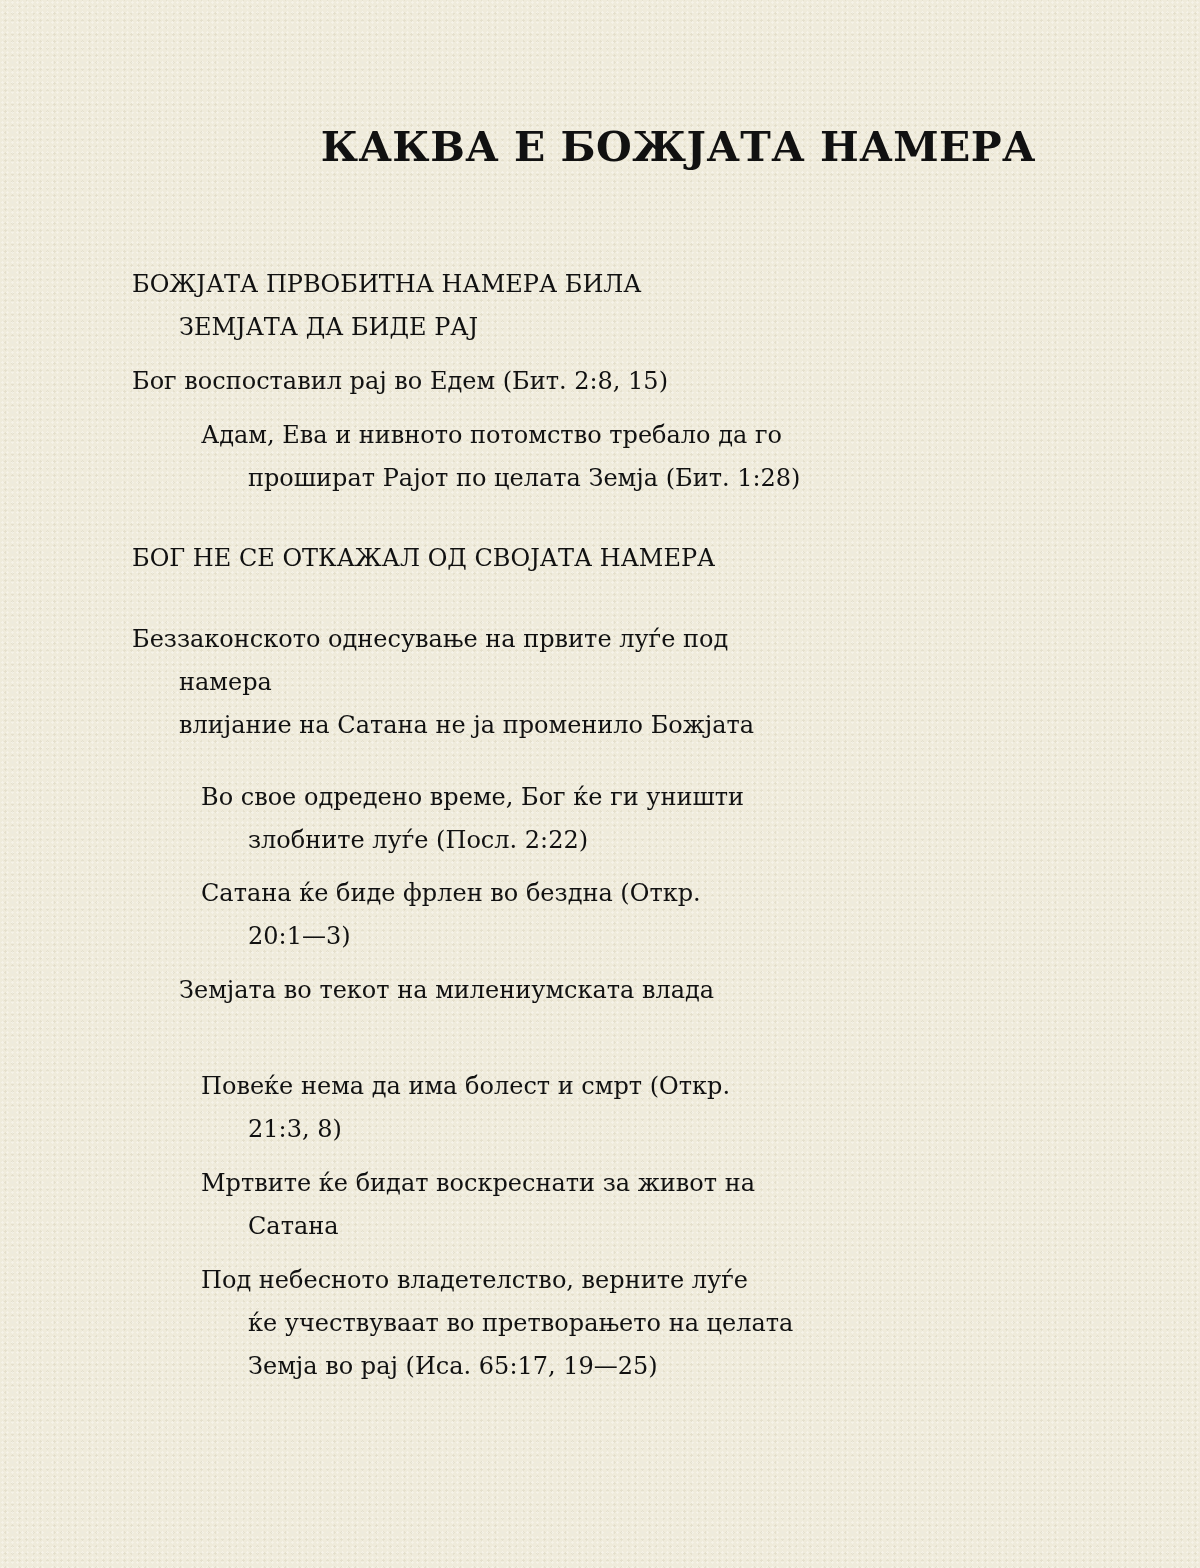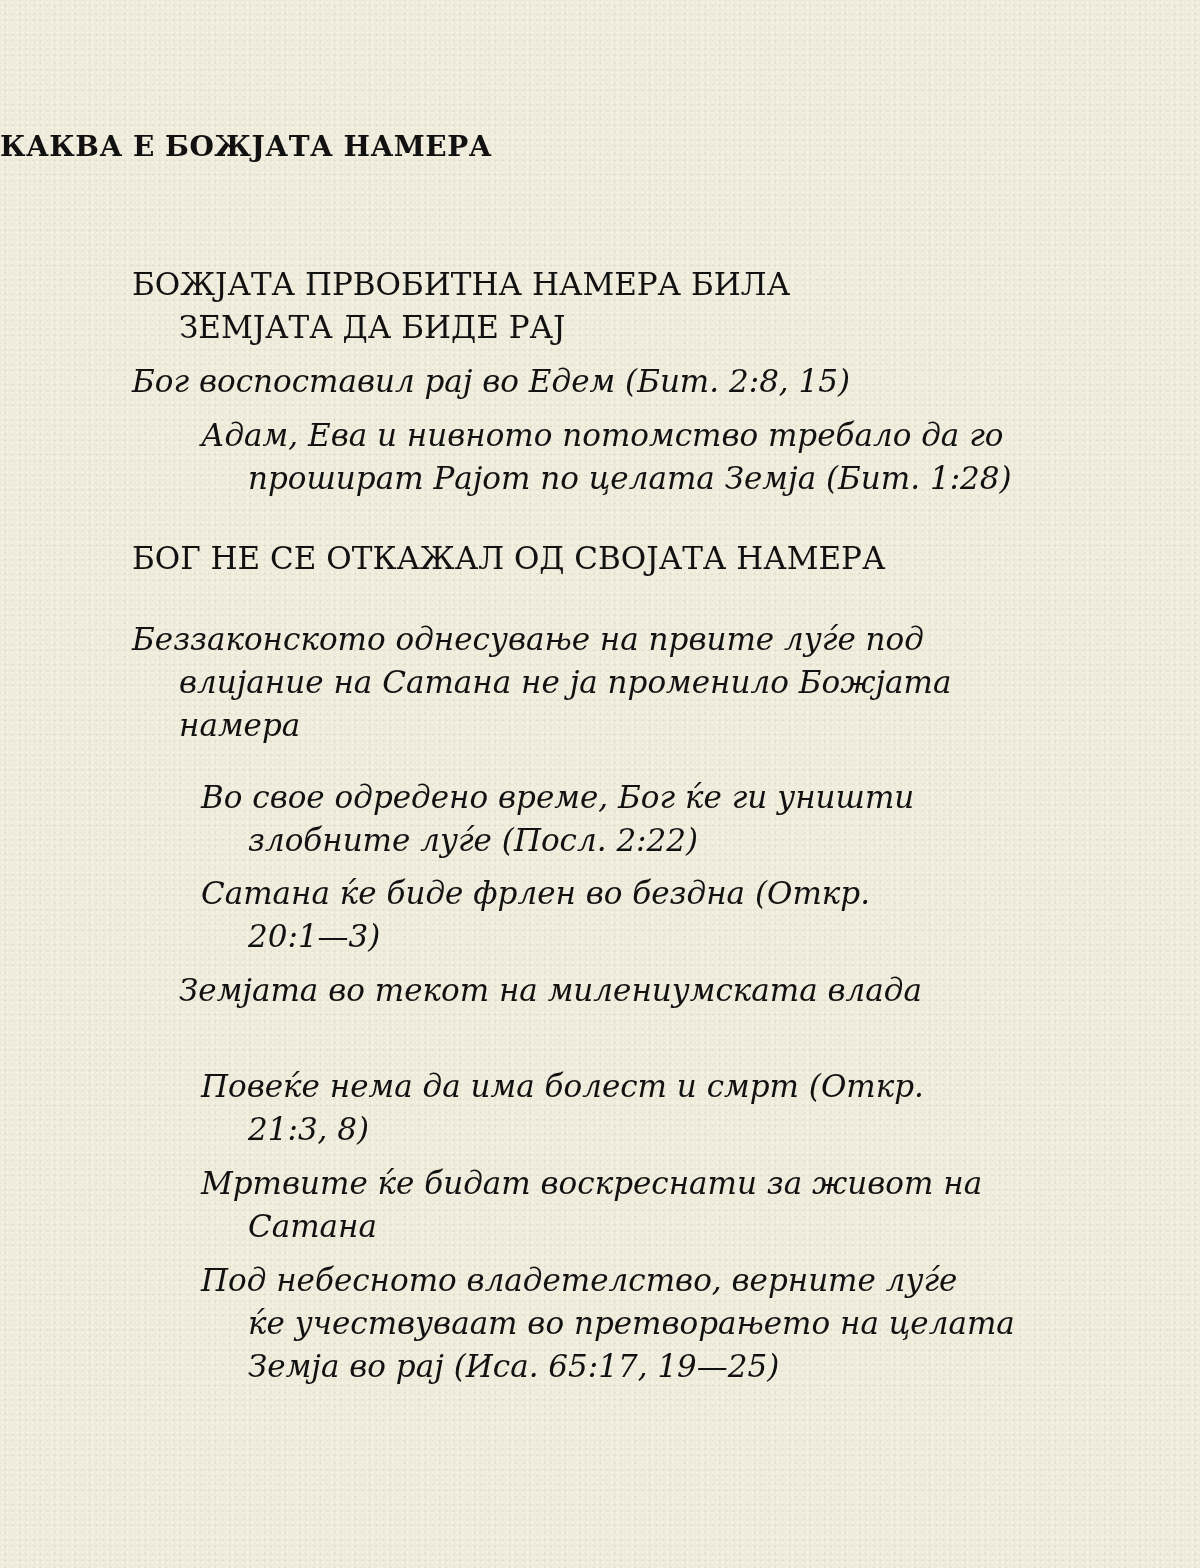--- a/index.html
+++ b/index.html
@@ -12,31 +12,31 @@
       background-size: 5px 5px, 7px 7px;
       background-position: 0 0, 2px 3px;
       font-family: "DejaVu Serif", "Liberation Serif", serif;
       color: #111;
       position: relative;
       overflow: hidden;
     }
     .page { position: absolute; left: 0; top: 0; width: 1200px; }
     .title {
       position: absolute; left: 0; width: 1036px; top: 122px;
-      text-align: left; font-weight: bold; font-size: 28px; line-height: 50px;
+      text-align: right; font-weight: bold; font-size: 41px; line-height: 50px;
       letter-spacing: 0.5px;
     }
     .title span { display: block; }
-    .block { position: absolute; font-size: 31px; line-height: 43px; }
+    .block { position: absolute; font-size: 24px; line-height: 43px; }
     .h2 { left: 132px; width: 1000px; }
     .h2 .l1 { display: block; }
     .h2 .l2 { display: block; padding-left: 47px; }
     .lvl1 { left: 132px; width: 1000px; }
     .lvl2 { left: 201px; width: 900px; }
-    .lvl1 span, .lvl2 span { display: block; font-style: italic; }
+    .lvl1 span, .lvl2 span { display: block; }
     .indent1 { padding-left: 47px; }
   </style>
 </head>
 <body>
 
 <div class="page">
   <div class="title">
     <span>КАКВА Е БОЖЈАТА НАМЕРА</span>
   </div>
 
@@ -50,22 +50,22 @@
   <div class="block lvl2" style="top:414px">
     <span>Адам, Ева и нивното потомство требало да го</span>
     <span class="indent1">прошират Рајот по целата Земја (Бит. 1:28)</span>
   </div>
 
   <div class="block h2" style="top:537px">
     <span class="l1">БОГ НЕ СЕ ОТКАЖАЛ ОД СВОЈАТА НАМЕРА</span>
   </div>
   <div class="block lvl1" style="top:618px">
     <span>Беззаконското однесување на првите луѓе под</span>
+    <span class="indent1">намера</span>
     <span class="indent1">влијание на Сатана не ја променило Божјата</span>
-    <span class="indent1">намера</span>
   </div>
   <div class="block lvl2" style="top:776px">
     <span>Во свое одредено време, Бог ќе ги уништи</span>
     <span class="indent1">злобните луѓе (Посл. 2:22)</span>
   </div>
   <div class="block lvl2" style="top:872px">
     <span>Сатана ќе биде фрлен во бездна (Откр.</span>
     <span class="indent1">20:1—3)</span>
   </div>
   <div class="block lvl1" style="top:969px">

